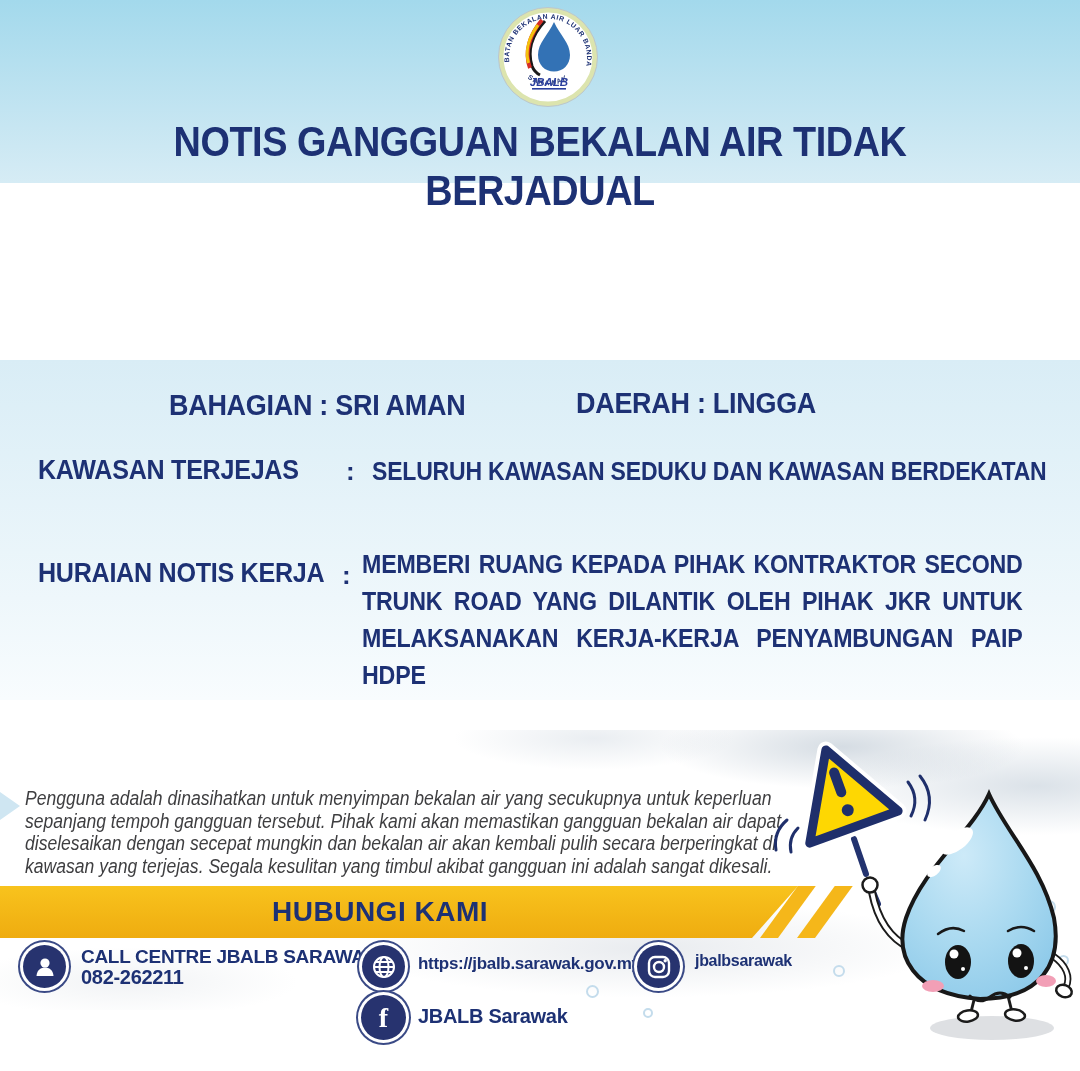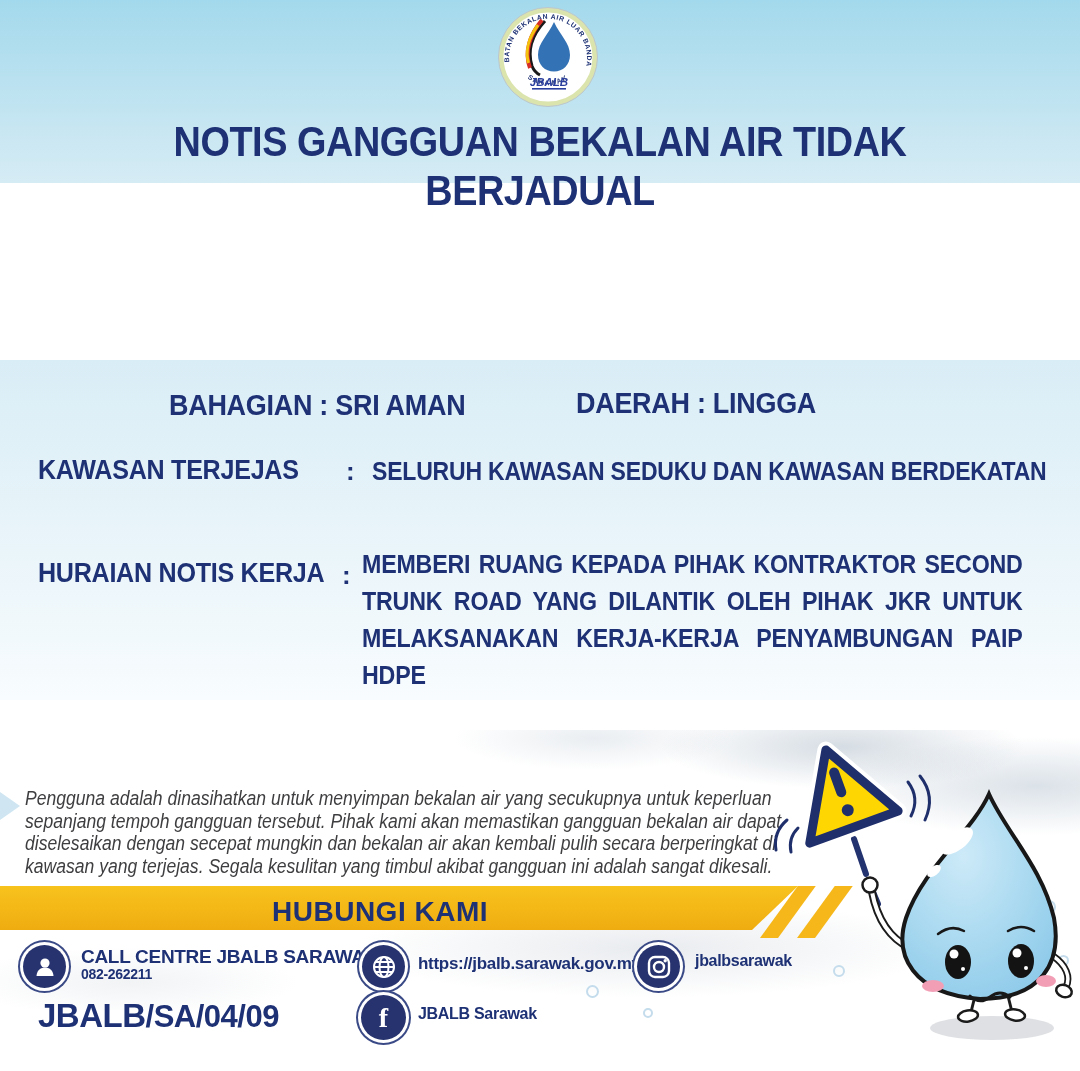--- a/index.html
+++ b/index.html
@@ -26,21 +26,21 @@
   .splash{left:0;top:730px;width:1080px;height:280px;background:
     radial-gradient(260px 60px at 78% 6%, rgba(150,168,185,.40), transparent 70%),
     radial-gradient(300px 70px at 96% 20%, rgba(160,178,195,.38), transparent 70%),
     radial-gradient(200px 45px at 55% 3%, rgba(170,185,200,.25), transparent 70%),
     radial-gradient(420px 70px at 60% 78%, rgba(175,185,197,.28), transparent 70%),
     radial-gradient(240px 50px at 12% 90%, rgba(185,195,205,.20), transparent 70%);}
   .corner-tri{left:0;top:792px;width:0;height:0;border-top:14px solid transparent;border-bottom:14px solid transparent;border-left:20px solid #cfe6f2;}
   .advisory{left:25px;top:787px;transform:scaleX(.9);transform-origin:left top;}
   .adv-line{font-style:italic;font-size:19.5px;line-height:22.5px;color:#3e3e40;white-space:nowrap;letter-spacing:0;}
   
-  .banner{left:0;top:886px;width:798px;height:44px;background:linear-gradient(#f8c31d,#efac10);clip-path:polygon(0 0,100% 0,calc(100% - 46px) 100%,0 100%);}
+  .banner{left:0;top:886px;width:798px;height:52px;background:linear-gradient(#f8c31d,#efac10);clip-path:polygon(0 0,100% 0,calc(100% - 46px) 100%,0 100%);}
   .banner-label{width:760px;text-align:center;line-height:52px;font-size:28px;font-weight:700;letter-spacing:.5px;}
   .stripe{top:886px;width:18px;height:52px;background:#f5b71a;transform:skewX(-36deg);transform-origin:bottom left;}
   
   .cicon{border-radius:50%;background:#27336f;box-shadow:0 0 0 3px #ffffff,0 0 0 5px #3a4a86;display:flex;align-items:center;justify-content:center;}
   .ctxt{font-weight:700;color:#1d3174;letter-spacing:-.3px;}
   .ref{font-weight:700;color:#1d3174;font-size:31px;letter-spacing:-.5px;}
   .bubble{border:2px solid #c4dcec;border-radius:50%;}
 </style>
 </head>
 <body>
@@ -114,24 +114,21 @@
   <div class="abs stripe" style="left:760px;"></div>
   <div class="abs stripe" style="left:797px;"></div>
 
   <div class="abs cicon" style="left:23px;top:945px;width:43px;height:43px;">
     <svg width="26" height="26" viewBox="0 0 26 26">
       <circle cx="13" cy="9" r="4.6" fill="#ffffff"></circle>
       <path d="M4.5,22 C5,15.8 9,13.6 13,13.6 C17,13.6 21,15.8 21.5,22 Z" fill="#ffffff"></path>
     </svg>
   </div>
   <div class="abs ctxt" style="left:81px;top:946px;font-size:19px;">CALL CENTRE JBALB SARAWAK</div>
-  <div class="abs ctxt" style="left:81px;top:966px;font-size:14px;">082-262211</div>
-  <div class="abs ref" style="left:38px;top:997px;">
-    <span style="font-size:33px;">JBALB</span><span style="font-weight:600;">/SA/04/09</span>
-  </div>
+  <div class="abs ctxt" style="left:81px;top:966px;font-size:20px;">082-262211</div>
 
   <div class="abs cicon" style="left:362px;top:945px;width:43px;height:43px;">
     <svg width="28" height="28" viewBox="0 0 28 28">
       <circle cx="14" cy="14" r="10" fill="none" stroke="#ffffff" stroke-width="2"></circle>
       <ellipse cx="14" cy="14" rx="4.5" ry="10" fill="none" stroke="#ffffff" stroke-width="2"></ellipse>
       <line x1="4" y1="14" x2="24" y2="14" stroke="#ffffff" stroke-width="2"></line>
       <line x1="5.5" y1="9" x2="22.5" y2="9" stroke="#ffffff" stroke-width="2"></line>
       <line x1="5.5" y1="19" x2="22.5" y2="19" stroke="#ffffff" stroke-width="2"></line>
     </svg>
   </div>
@@ -142,21 +139,21 @@
       <rect x="3" y="3" width="20" height="20" rx="6" fill="none" stroke="#ffffff" stroke-width="2.4"></rect>
       <circle cx="13" cy="13" r="5" fill="none" stroke="#ffffff" stroke-width="2.4"></circle>
       <circle cx="19.2" cy="6.8" r="1.7" fill="#ffffff"></circle>
     </svg>
   </div>
   <div class="abs ctxt" style="left:695px;top:952px;font-size:16px;">jbalbsarawak</div>
 
   <div class="abs cicon" style="left:361px;top:995px;width:45px;height:45px;">
     <span style="color:#ffffff;font-size:28px;font-weight:700;font-family:'Liberation Serif',serif;line-height:1;">f</span>
   </div>
-  <div class="abs ctxt" style="left:418px;top:1005px;font-size:16px;">JBALB Sarawak</div>
+  <div class="abs ctxt" style="left:418px;top:1005px;font-size:20px;">JBALB Sarawak</div>
 
   <div class="abs bubble" style="left:1042px;top:900px;width:10px;height:10px;"></div>
   <div class="abs bubble" style="left:1058px;top:955px;width:7px;height:7px;"></div>
   <div class="abs bubble" style="left:586px;top:985px;width:9px;height:9px;"></div>
   <div class="abs bubble" style="left:643px;top:1008px;width:6px;height:6px;"></div>
   <div class="abs bubble" style="left:833px;top:965px;width:8px;height:8px;"></div>
 
   <svg class="abs" style="left:770px;top:740px;" width="310" height="331" viewBox="0 0 310 331">
     <defs>
       <radialGradient id="dropGrad" cx="40%" cy="30%" r="80%">

